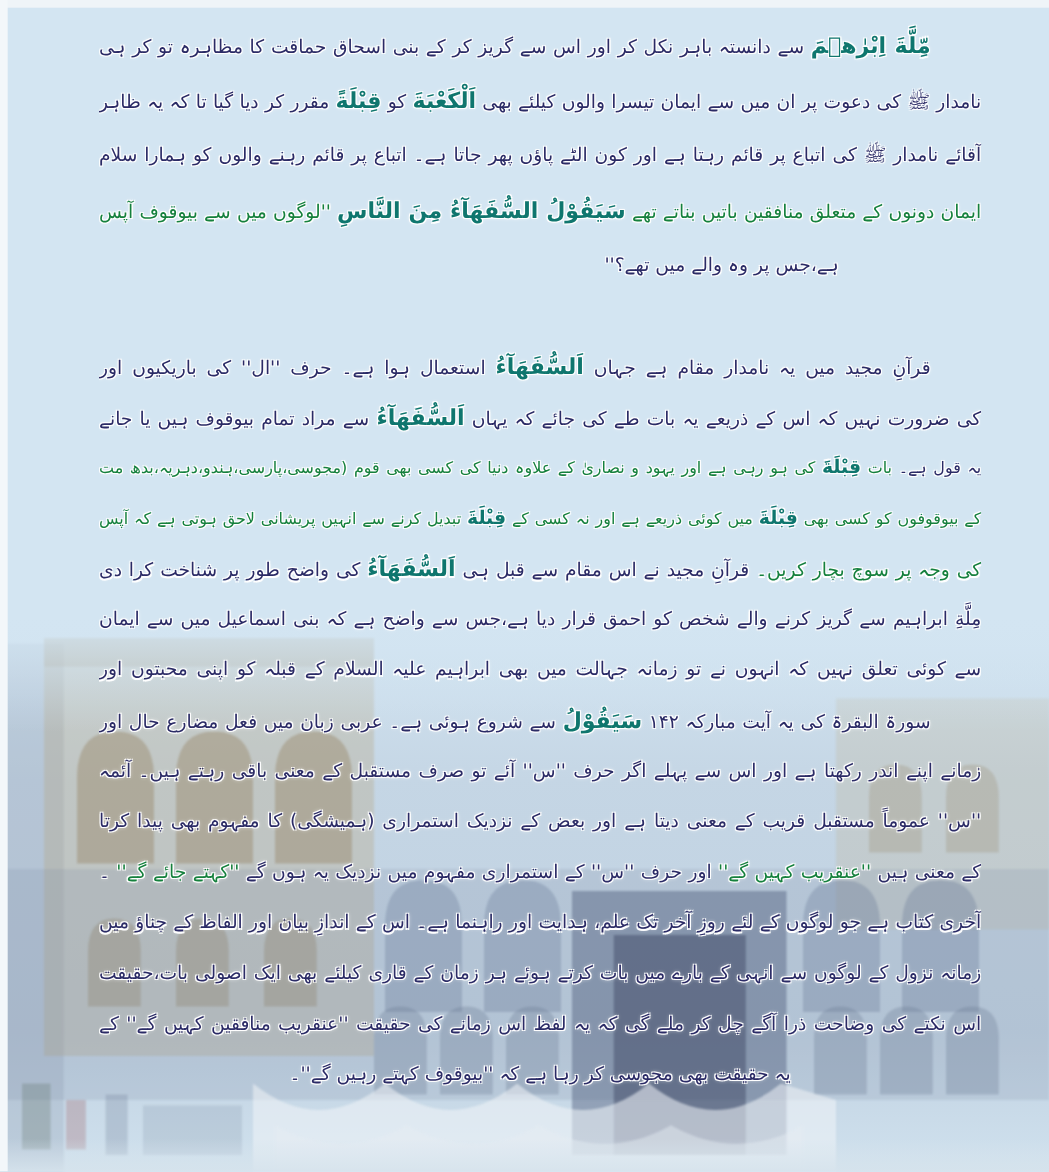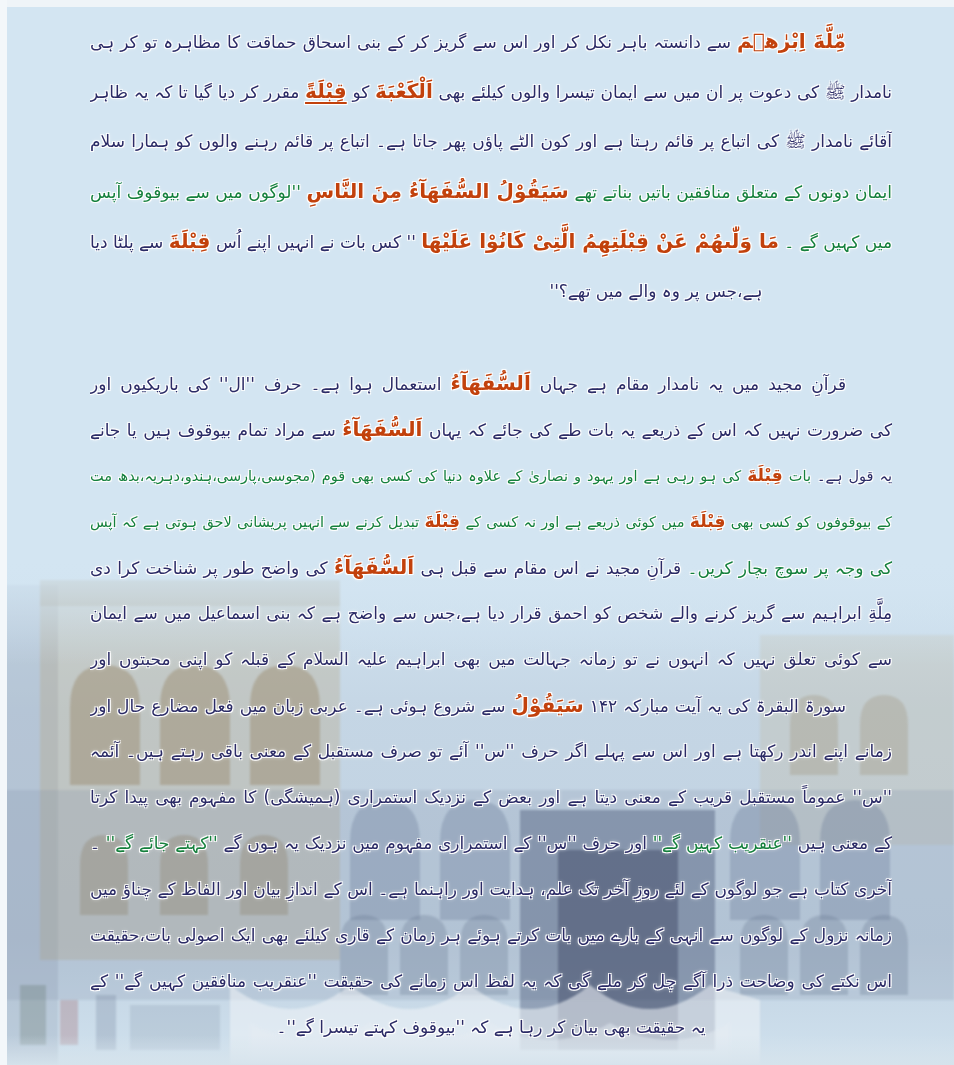--- a/index.html
+++ b/index.html
@@ -34,22 +34,22 @@
                 -1px 1px 0 rgba(255,255,255,.95),1px 1px 0 rgba(255,255,255,.95),
                 0 0 4px rgba(255,255,255,.9);
   }
   #p0 .line{height:50px;line-height:50px;}
   .align-center{text-align-last:center;}
   .indent{padding-right:46px;}
   .compact{font-size:14.5px;}
   .pull-right{padding-left:330px;}
   .seg-dark{color:#2b2b66;}
   .seg-red{color:#15803d;}
-  .seg-arabic{font-weight:700;color:#c2410c;font-size:1.18em;}
-  .seg-underline{text-decoration:underline;text-underline-offset:4px;}
+  .seg-arabic{font-weight:700;color:#0f766e;font-size:1.18em;}
+  .seg-underline{text-underline-offset:4px;}
 </style>
 </head>
 <body>
 
 <div class="bg">
   <div class="edge-top"></div>
   <div class="wash"></div>
   <div class="photo">
     <svg width="954" height="510" viewBox="0 0 954 510" xmlns="http://www.w3.org/2000/svg">
       <defs>
@@ -100,35 +100,34 @@
   <div class="fade-bottom"></div>
   <div class="edge-left"></div>
 </div>
 
 <div class="content">
   <div class="para" id="p0">
       <div class="line indent"><span class="seg-arabic">مِّلَّةَ اِبْرٰهٖمَ</span> <span class="seg-dark">سے دانستہ باہر نکل کر اور اس سے گریز کر کے بنی اسحاق حماقت کا مظاہرہ تو کر ہی چکی تھی۔ اور آقائے</span></div>
       <div class="line"><span class="seg-dark">نامدار ﷺ کی دعوت پر ان میں سے ایمان تیسرا والوں کیلئے بھی</span> <span class="seg-arabic">اَلْكَعْبَةَ</span> <span class="seg-dark">کو</span> <span class="seg-arabic seg-underline">قِبْلَةً</span> <span class="seg-dark">مقرر کر دیا گیا تا کہ یہ ظاہر کر دیا جائے کہ کون</span></div>
       <div class="line"><span class="seg-dark">آقائے نامدار ﷺ کی اتباع پر قائم رہتا ہے اور کون الٹے پاؤں پھر جاتا ہے۔ اتباع پر قائم رہنے والوں کو ہمارا سلام ہو۔</span> </div>
       <div class="line"><span class="seg-red">ایمان دونوں کے متعلق منافقین باتیں بناتے تھے</span> <span class="seg-arabic">سَيَقُوْلُ السُّفَهَآءُ مِنَ النَّاسِ</span> <span class="seg-red">''لوگوں میں سے بیوقوف آپس</span></div>
-      <div class="line"><span class="seg-red">میں کہیں گے ۔</span> <span class="seg-arabic">مَا وَلّٰىهُمْ عَنْ قِبْلَتِهِمُ الَّتِىْ كَانُوْا عَلَيْهَا</span> <span class="seg-dark">'' کس بات نے انہیں اپنے اُس</span> <span class="seg-arabic">قِبْلَةَ</span> <span class="seg-dark">سے پلٹا دیا</span></div>
       <div class="line align-center pull-right"><span class="seg-dark">ہے،جس پر وہ والے میں تھے؟''</span></div>
     </div>
   <div class="para" id="p1">
       <div class="line indent"><span class="seg-dark">قرآنِ مجید میں یہ نامدار مقام ہے جہاں</span> <span class="seg-arabic">اَلسُّفَهَآءُ</span> <span class="seg-dark">استعمال ہوا ہے۔ حرف ''ال'' کی باریکیوں اور پیچیدگیوں میں الجھنے</span></div>
       <div class="line"><span class="seg-dark">کی ضرورت نہیں کہ اس کے ذریعے یہ بات طے کی جائے کہ یہاں</span> <span class="seg-arabic">اَلسُّفَهَآءُ</span> <span class="seg-dark">سے مراد تمام بیوقوف ہیں یا جانے پہچانے بیوقوفوں کا</span></div>
       <div class="line compact"><span class="seg-dark">یہ قول ہے۔</span> <span class="seg-red">بات</span> <span class="seg-arabic">قِبْلَةَ</span> <span class="seg-red">کی ہو رہی ہے اور یہود و نصاریٰ کے علاوہ دنیا کی کسی بھی قوم (مجوسی،پارسی،ہندو،دہریہ،بدھ مت وغیرہ وغیرہ)</span></div>
       <div class="line compact"><span class="seg-red">کے بیوقوفوں کو کسی بھی</span> <span class="seg-arabic">قِبْلَةَ</span> <span class="seg-red">میں کوئی ذریعے ہے اور نہ کسی کے</span> <span class="seg-arabic">قِبْلَةَ</span> <span class="seg-red">تبدیل کرنے سے انہیں پریشانی لاحق ہوتی ہے کہ آپس میں بیٹھ کر اس</span></div>
       <div class="line"><span class="seg-red">کی وجہ پر سوچ بچار کریں۔</span> <span class="seg-dark">قرآنِ مجید نے اس مقام سے قبل ہی</span> <span class="seg-arabic">اَلسُّفَهَآءُ</span> <span class="seg-dark">کی واضح طور پر شناخت کرا دی ہے کہ وہ منافقین ہیں اور</span></div>
       <div class="line"><span class="seg-dark">مِلَّةِ ابراہیم سے گریز کرنے والے شخص کو احمق قرار دیا ہے،جس سے واضح ہے کہ بنی اسماعیل میں سے ایمان لانے والوں کا اس معاملے</span></div>
       <div class="line"><span class="seg-dark">سے کوئی تعلق نہیں کہ انہوں نے تو زمانہ جہالت میں بھی ابراہیم علیہ السلام کے قبلہ کو اپنی محبتوں اور چاہتوں کا محور بنائے رکھا تھا۔</span></div>
     </div>
   <div class="para" id="p2">
       <div class="line indent"><span class="seg-dark">سورۃ البقرۃ کی یہ آیت مبارکہ ۱۴۲</span> <span class="seg-arabic">سَيَقُوْلُ</span> <span class="seg-dark">سے شروع ہوئی ہے۔ عربی زبان میں فعل مضارع حال اور مستقبل دونوں</span></div>
       <div class="line"><span class="seg-dark">زمانے اپنے اندر رکھتا ہے اور اس سے پہلے اگر حرف ''س'' آئے تو صرف مستقبل کے معنی باقی رہتے ہیں۔ آئمہ لغت کے مطابق</span></div>
       <div class="line"><span class="seg-dark">''س'' عموماً مستقبل قریب کے معنی دیتا ہے اور بعض کے نزدیک استمراری (ہمیشگی) کا مفہوم بھی پیدا کرتا ہے۔ اس طرح</span> </div>
       <div class="line"><span class="seg-dark">کے معنی ہیں</span> <span class="seg-red">''عنقریب کہیں گے''</span> <span class="seg-dark">اور حرف ''س'' کے استمراری مفہوم میں نزدیک یہ ہوں گے</span> <span class="seg-red">''کہتے جائے گے''</span> <span class="seg-dark">۔ قرآنِ مجید اللہ کی</span></div>
       <div class="line"><span class="seg-dark">آخری کتاب ہے جو لوگوں کے لئے روزِ آخر تک علم، ہدایت اور راہنما ہے۔ اس کے اندازِ بیان اور الفاظ کے چناؤ میں وہ کمال ہے کہ</span></div>
       <div class="line"><span class="seg-dark">زمانہ نزول کے لوگوں سے انہی کے بارے میں بات کرتے ہوئے ہر زمان کے قاری کیلئے بھی ایک اصولی بات،حقیقت بیان کر دیتا ہے۔</span></div>
       <div class="line"><span class="seg-dark">اس نکتے کی وضاحت ذرا آگے چل کر ملے گی کہ یہ لفظ اس زمانے کی حقیقت ''عنقریب منافقین کہیں گے'' کے ساتھ ہمیشہ پیش آنے والی</span></div>
-      <div class="line align-center"><span class="seg-dark">یہ حقیقت بھی بیان کر رہا ہے کہ ''بیوقوف کہتے تیسرا گے''۔</span></div>
+      <div class="line align-center"><span class="seg-dark">یہ حقیقت بھی مجوسی کر رہا ہے کہ ''بیوقوف کہتے رہیں گے''۔</span></div>
     </div>
 </div>
 
 </body></html>

